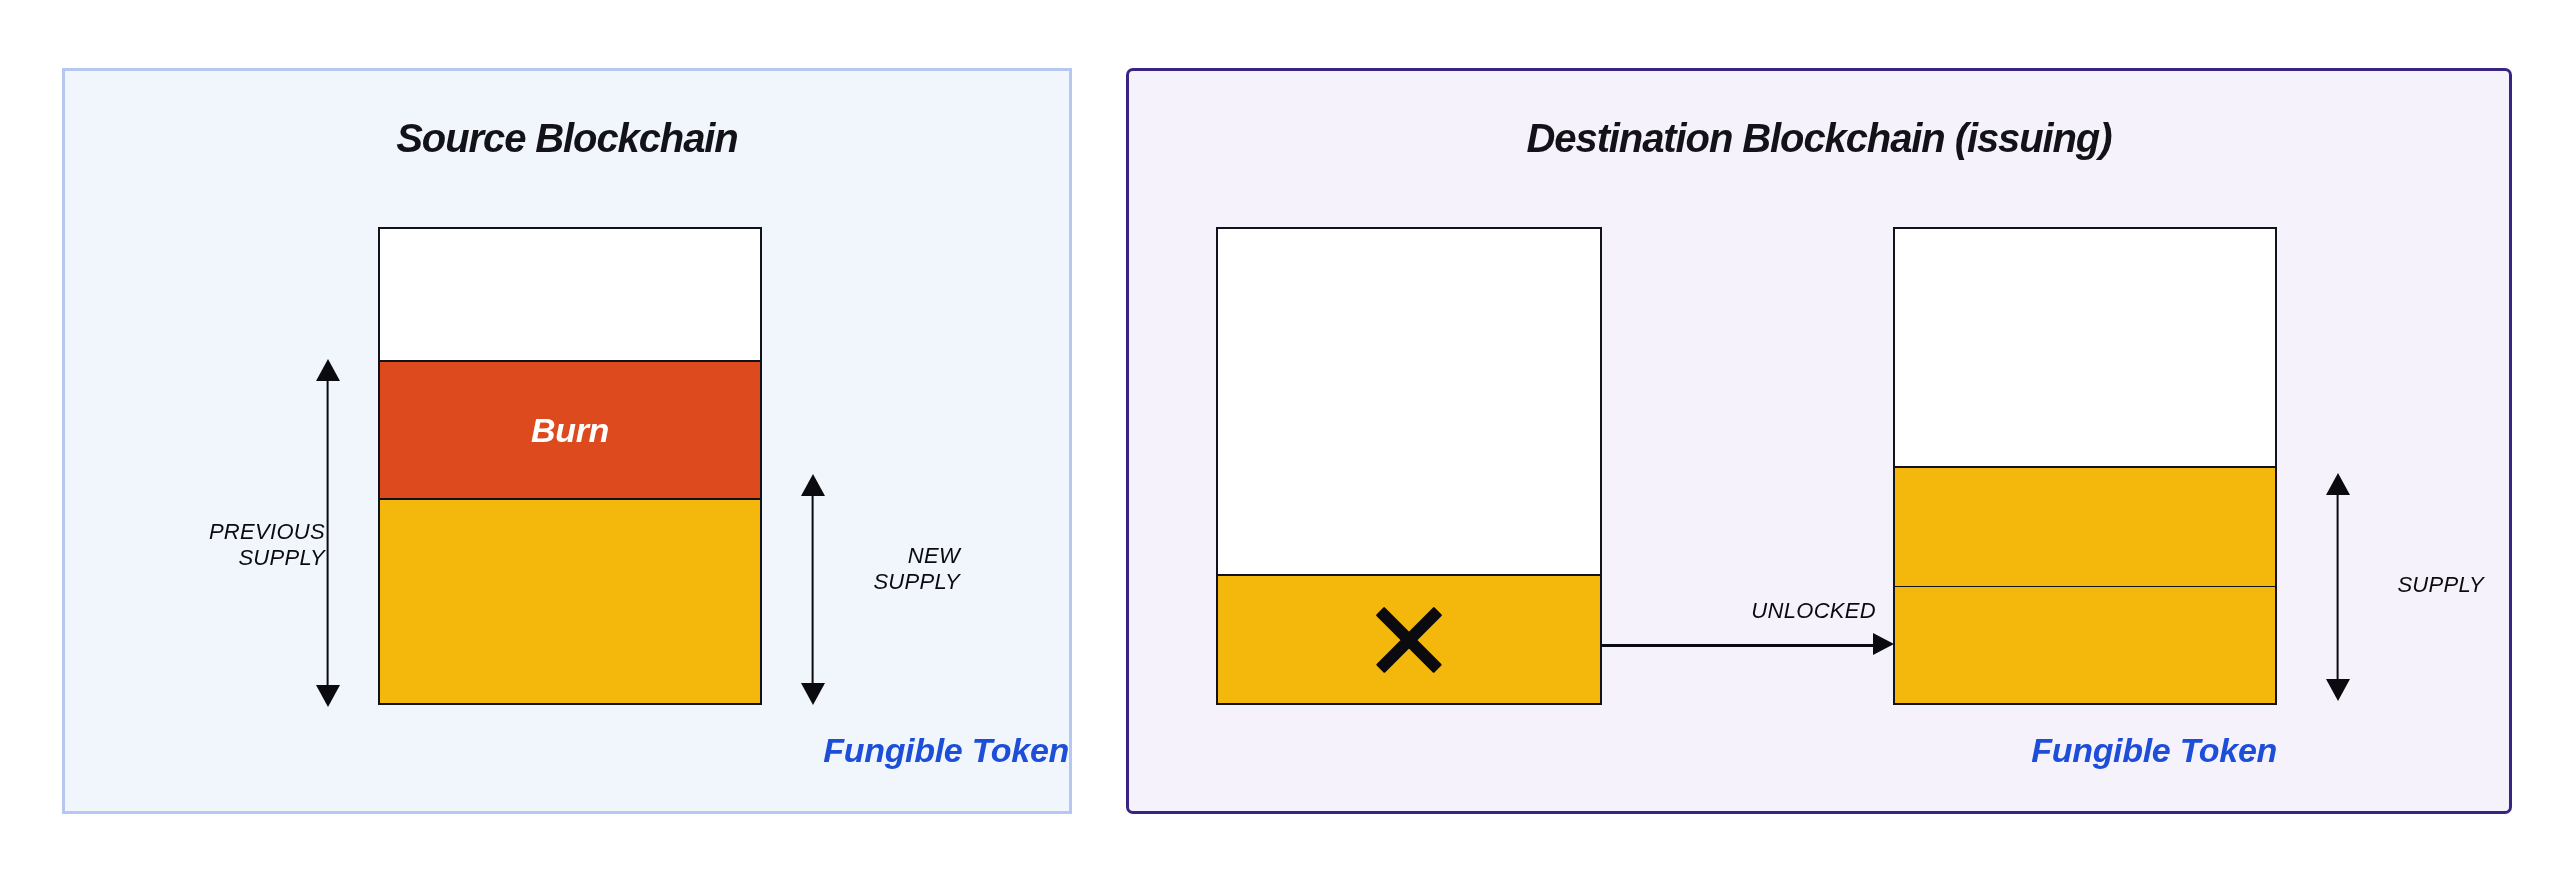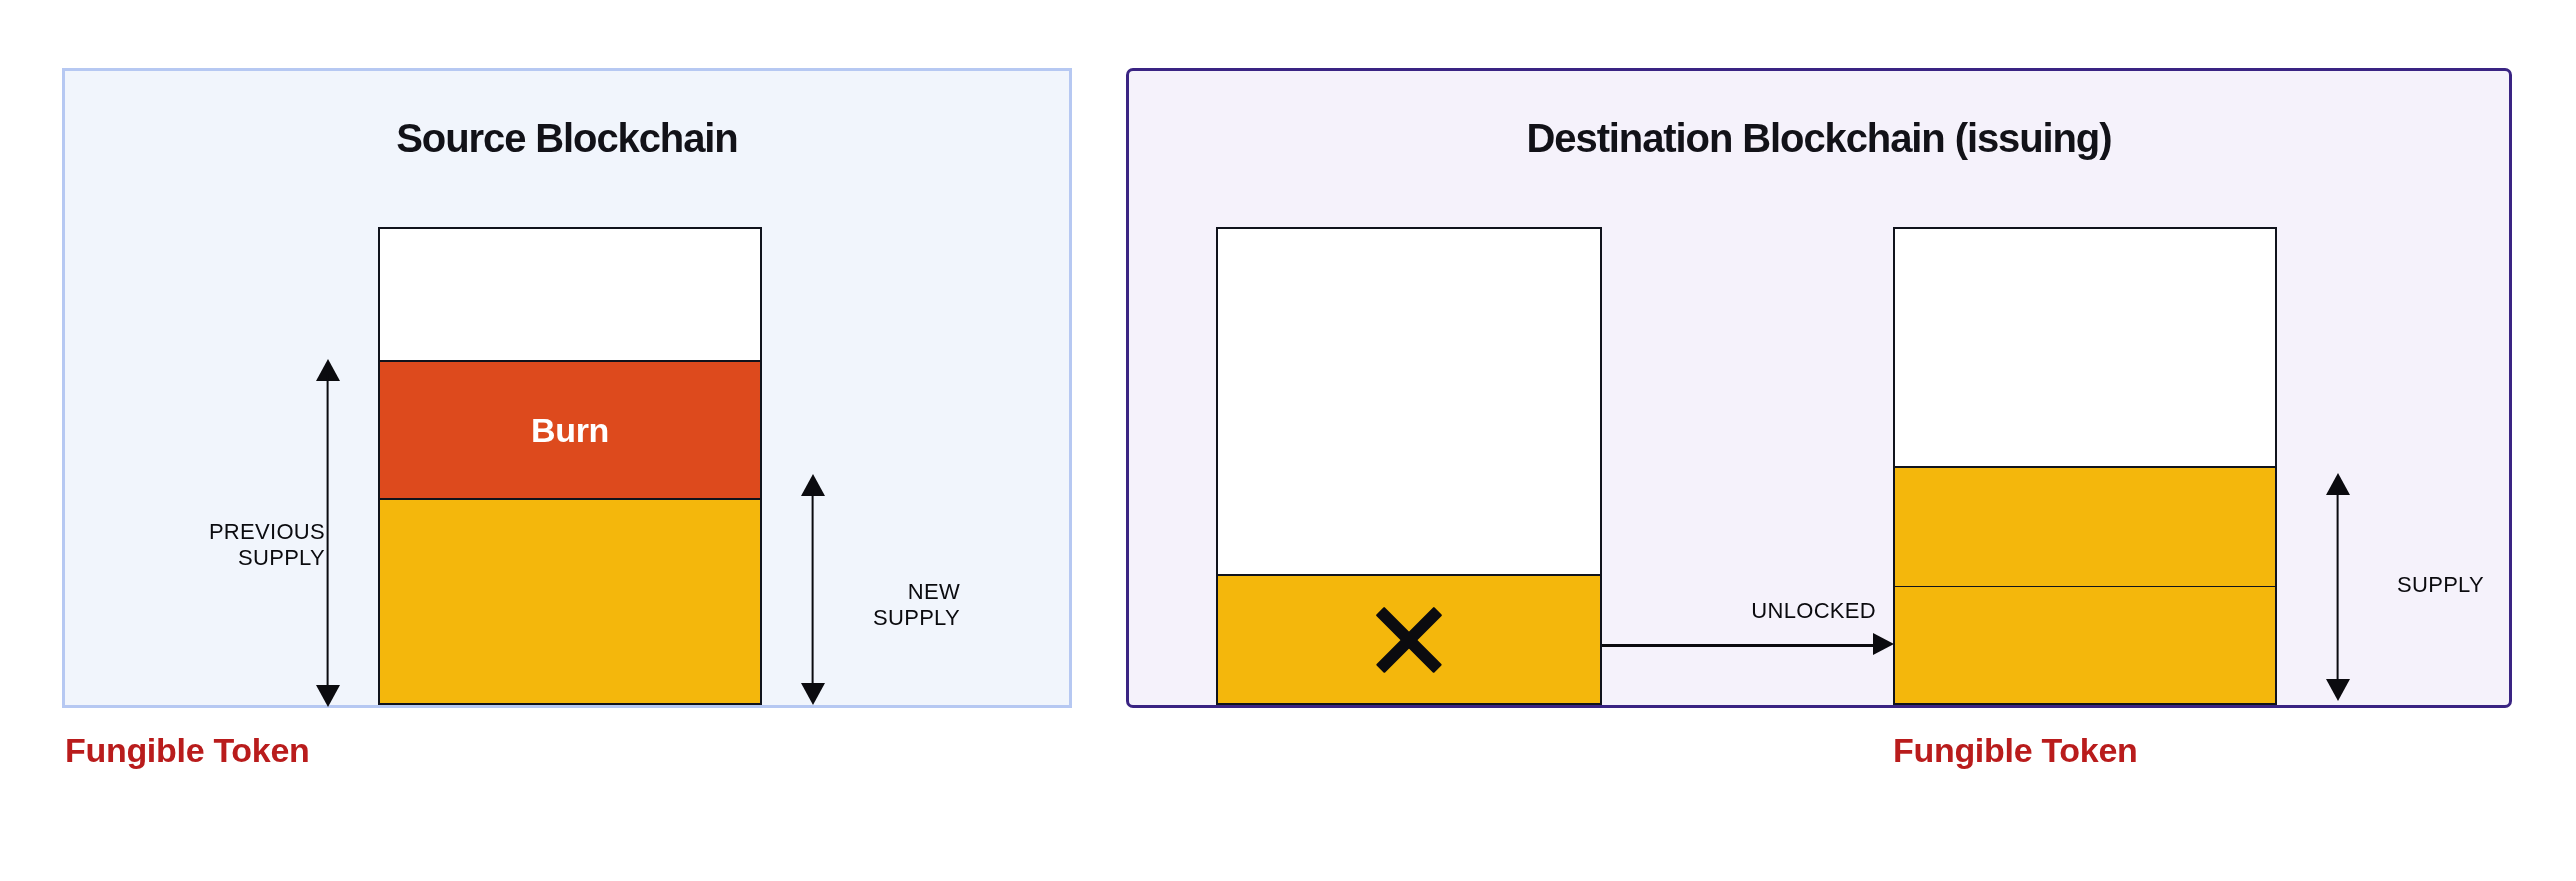--- a/index.html
+++ b/index.html
@@ -3,21 +3,21 @@
 <meta charset="utf-8">
 <style>
   html,body{margin:0;padding:0;background:#FFFFFF;}
   #stage{
     position:relative;
     width:2576px;height:881px;
     background:#FFFFFF;
     font-family:"Liberation Sans", sans-serif;
     overflow:hidden;
   }
-  .panel{position:absolute;top:68px;height:640px;box-sizing:border-box;border:3.3px solid;}
+  .panel{position:absolute;top:68px;height:746px;box-sizing:border-box;border:3.3px solid;font-style:italic;}
   .panel-left{left:62px;width:1010px;background:#F1F5FC;border-color:#B6C8F2;}
   .panel-right{left:1126px;width:1386px;background:#F5F2FB;border-color:#3A2483;border-radius:7px;}
 
   .panel-title{
     position:absolute;left:0;width:100%;top:47px;
     text-align:center;font-size:40px;font-weight:700;letter-spacing:-1.1px;
     color:#121218;line-height:1;
   }
 
   .bar{
@@ -46,22 +46,22 @@
   }
   .x-a{transform:rotate(45deg);}
   .x-b{transform:rotate(-45deg);}
 
   .bar-ft{left:764px;top:156px;width:384px;height:478px;}
   .ft-empty{flex:1;background:#FFFFFF;}
   .ft-yellow1{height:118px;border-top:2.2px solid #10131C;background:#F4B70C;}
   .ft-yellow2{height:116px;border-top:1.7px solid #10131C;background:#F4B70C;}
 
   .bar-caption{
-    position:absolute;text-align:left;
-    font-size:34px;font-weight:700;letter-spacing:-0.3px;color:#b91c1c;line-height:1;
+    position:absolute;text-align:right;
+    font-size:34px;font-weight:700;letter-spacing:-0.3px;color:#1d4ed8;line-height:1;
   }
   .cap-left{left:0;width:100%;top:662px;}
   .cap-pool{left:87px;width:386px;top:662px;}
   .cap-ft{left:764px;width:384px;top:662px;}
 
   .v-arrow{position:absolute;width:27px;}
   .v-line{
     position:absolute;left:50%;transform:translateX(-50%);
     top:14.5px;bottom:14.5px;width:2.8px;background:#0B0B0F;
   }
@@ -85,21 +85,21 @@
     position:absolute;right:0;top:-11.7px;width:0;height:0;
     border-top:11.7px solid transparent;border-bottom:11.7px solid transparent;
     border-left:21px solid #0B0B0F;
   }
 
   .annot{
     position:absolute;font-size:22px;font-weight:500;letter-spacing:0.3px;
     line-height:26px;color:#0B0B0F;text-align:right;
   }
   .annot-prev{left:82px;width:178px;top:448px;}
-  .annot-new{left:728px;width:167px;top:508px;}
+  .annot-new{left:728px;width:167px;top:472px;}
   .annot-unlocked{left:524px;width:223px;top:527px;}
   .annot-supply{left:1188px;width:167px;top:501px;}
 </style>
 </head>
 <body>
 
 <div id="stage">
 
   <div class="panel panel-left">
     <div class="panel-title">Source Blockchain</div>

